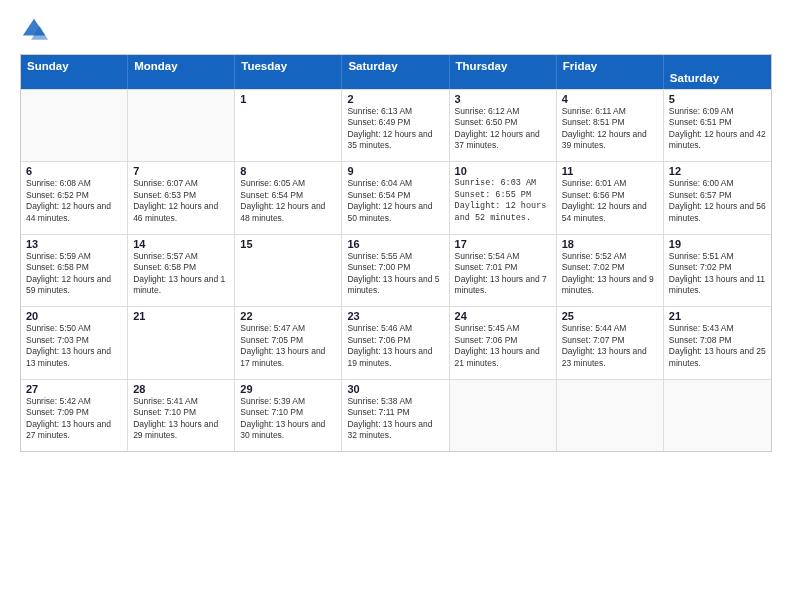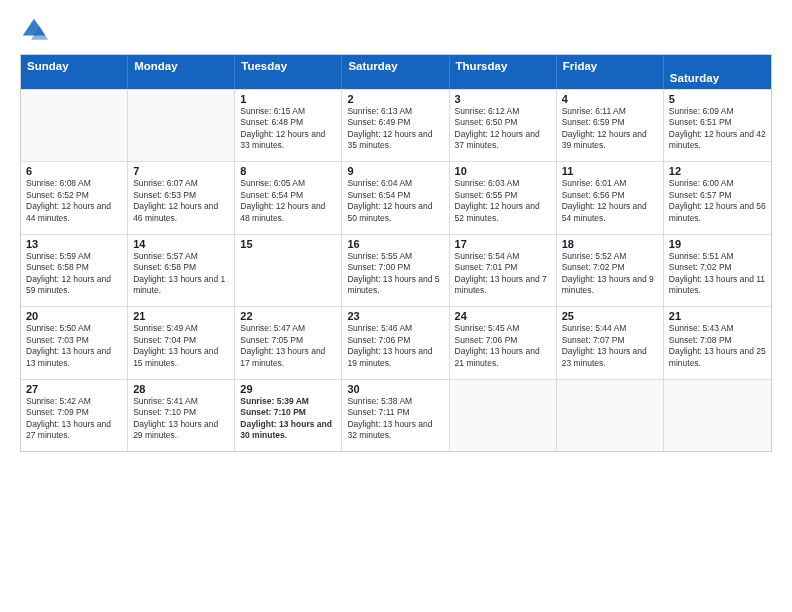--- a/index.html
+++ b/index.html
@@ -135,40 +135,37 @@
         <div class="cal-header-cell">Thursday</div>
         <div class="cal-header-cell">Friday</div>
         <div class="cal-header-cell">Saturday</div>
       </div>
     <div class="cal-body" id="cal-body">
         <div class="cal-row">
           <div class="cal-cell empty"></div>
           <div class="cal-cell empty"></div>
           <div class="cal-cell">
             <div class="day-num">1</div>
-            <div class="cell-info" style="white-space: pre-line;">Sunrise: 6:15 AM
-Sunset: 6:48 PM
-Daylight: 12 hours and 33 minutes.</div>
           </div>
           <div class="cal-cell">
             <div class="day-num">2</div>
             <div class="cell-info" style="white-space: pre-line;">Sunrise: 6:13 AM
 Sunset: 6:49 PM
 Daylight: 12 hours and 35 minutes.</div>
           </div>
           <div class="cal-cell">
             <div class="day-num">3</div>
             <div class="cell-info" style="white-space: pre-line;">Sunrise: 6:12 AM
 Sunset: 6:50 PM
 Daylight: 12 hours and 37 minutes.</div>
           </div>
           <div class="cal-cell">
             <div class="day-num">4</div>
             <div class="cell-info" style="white-space: pre-line;">Sunrise: 6:11 AM
-Sunset: 6:59 PM
+Sunset: 8:51 PM
 Daylight: 12 hours and 39 minutes.</div>
           </div>
           <div class="cal-cell">
             <div class="day-num">5</div>
             <div class="cell-info" style="white-space: pre-line;">Sunrise: 6:09 AM
 Sunset: 6:51 PM
 Daylight: 12 hours and 42 minutes.</div>
           </div>
         </div>
         <div class="cal-row">
@@ -191,21 +188,21 @@
 Daylight: 12 hours and 48 minutes.</div>
           </div>
           <div class="cal-cell">
             <div class="day-num">9</div>
             <div class="cell-info" style="white-space: pre-line;">Sunrise: 6:04 AM
 Sunset: 6:54 PM
 Daylight: 12 hours and 50 minutes.</div>
           </div>
           <div class="cal-cell">
             <div class="day-num">10</div>
-            <div class="cell-info" style="white-space: pre-line;">Sunrise: 6:03 AM
+            <div class="cell-info" style="white-space: pre-line; font-family: Liberation Mono, monospace;">Sunrise: 6:03 AM
 Sunset: 6:55 PM
 Daylight: 12 hours and 52 minutes.</div>
           </div>
           <div class="cal-cell">
             <div class="day-num">11</div>
             <div class="cell-info" style="white-space: pre-line;">Sunrise: 6:01 AM
 Sunset: 6:56 PM
 Daylight: 12 hours and 54 minutes.</div>
           </div>
           <div class="cal-cell">
@@ -258,23 +255,20 @@
         </div>
         <div class="cal-row">
           <div class="cal-cell">
             <div class="day-num">20</div>
             <div class="cell-info" style="white-space: pre-line;">Sunrise: 5:50 AM
 Sunset: 7:03 PM
 Daylight: 13 hours and 13 minutes.</div>
           </div>
           <div class="cal-cell">
             <div class="day-num">21</div>
-            <div class="cell-info" style="white-space: pre-line;">Sunrise: 5:49 AM
-Sunset: 7:04 PM
-Daylight: 13 hours and 15 minutes.</div>
           </div>
           <div class="cal-cell">
             <div class="day-num">22</div>
             <div class="cell-info" style="white-space: pre-line;">Sunrise: 5:47 AM
 Sunset: 7:05 PM
 Daylight: 13 hours and 17 minutes.</div>
           </div>
           <div class="cal-cell">
             <div class="day-num">23</div>
             <div class="cell-info" style="white-space: pre-line;">Sunrise: 5:46 AM
@@ -308,21 +302,21 @@
 Daylight: 13 hours and 27 minutes.</div>
           </div>
           <div class="cal-cell">
             <div class="day-num">28</div>
             <div class="cell-info" style="white-space: pre-line;">Sunrise: 5:41 AM
 Sunset: 7:10 PM
 Daylight: 13 hours and 29 minutes.</div>
           </div>
           <div class="cal-cell">
             <div class="day-num">29</div>
-            <div class="cell-info" style="white-space: pre-line; font-weight: bold;">Sunrise: 5:39 AM
+            <div class="cell-info" style="white-space: pre-line;">Sunrise: 5:39 AM
 Sunset: 7:10 PM
 Daylight: 13 hours and 30 minutes.</div>
           </div>
           <div class="cal-cell">
             <div class="day-num">30</div>
             <div class="cell-info" style="white-space: pre-line;">Sunrise: 5:38 AM
 Sunset: 7:11 PM
 Daylight: 13 hours and 32 minutes.</div>
           </div>
           <div class="cal-cell empty"></div>

